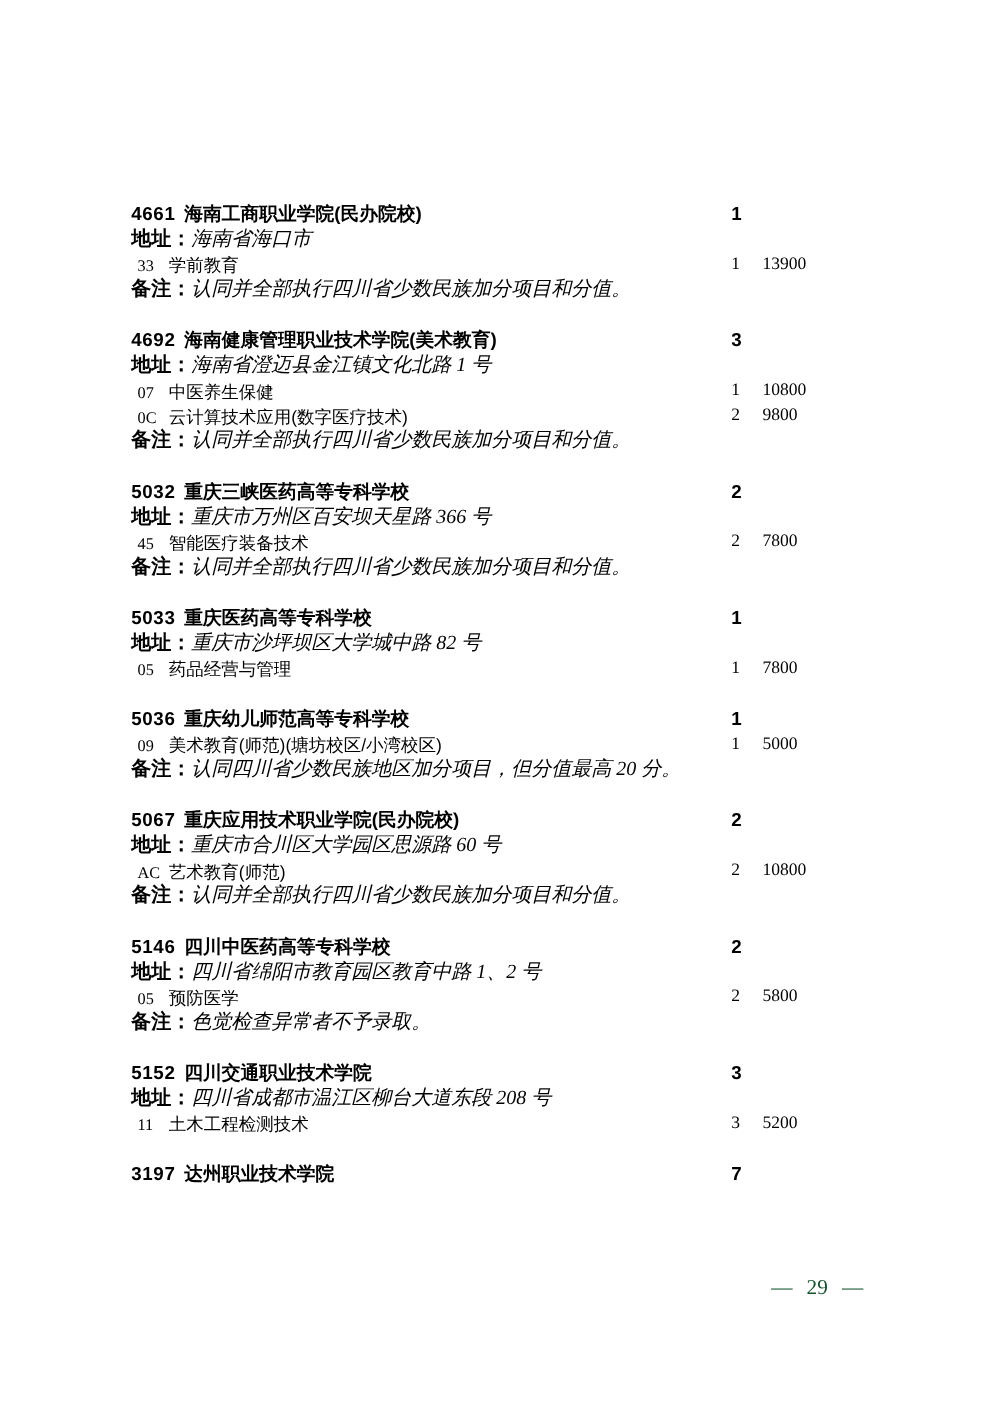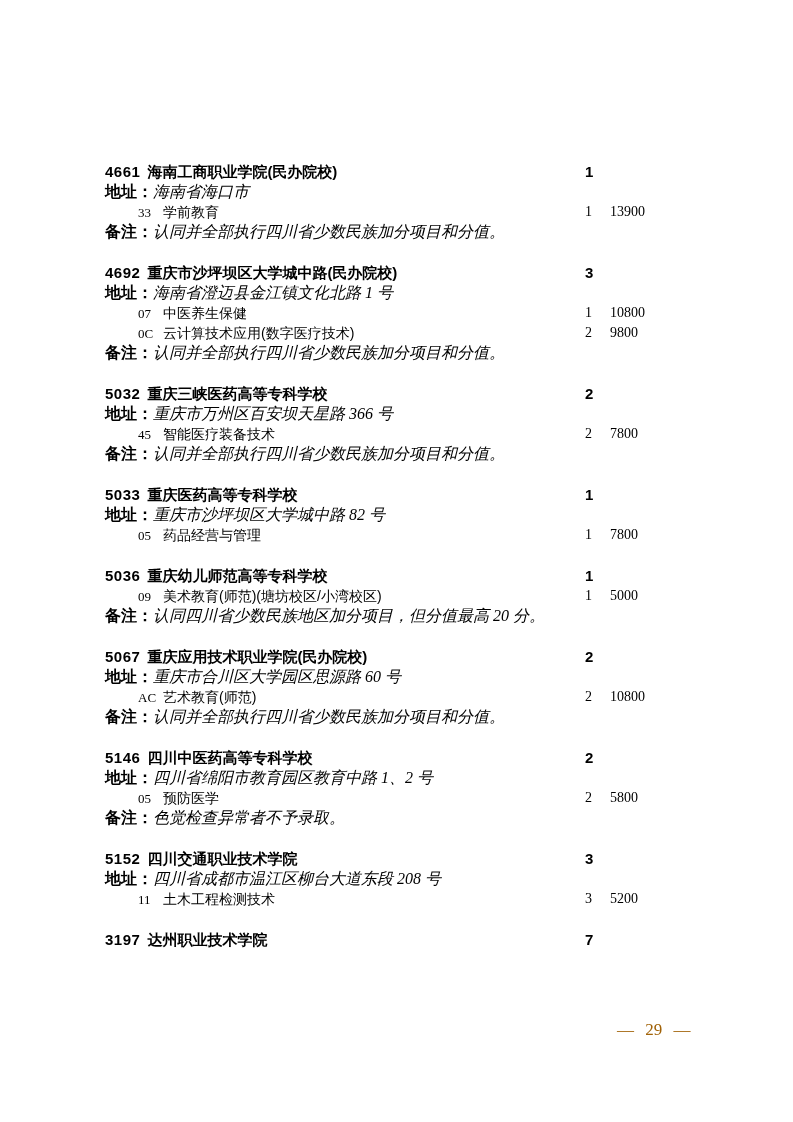--- a/index.html
+++ b/index.html
@@ -50,36 +50,35 @@
     font-style: italic;
     font-size: 16px;
   }
   .major { font-size: 14px; padding-left: 5px; }
   .major .mcode {
     font-family: "Liberation Serif", serif;
     font-size: 13px;
     display: inline-block;
     min-width: 18px;
     margin-right: 7px;
-    margin-left: 28px;
   }
   .num {
     font-family: "Liberation Serif", serif;
     font-size: 14px;
   }
   .col-count { position: absolute; left: 480px; top: 0; }
   .col-fee   { position: absolute; left: 505px; top: 0; }
   .footer {
     position: absolute;
     left: 617px;
     top: 1020px;
     font-family: "Liberation Serif", serif;
     font-size: 17px;
     word-spacing: 7px;
-    color: #a16207;
+    color: #14532d;
   }
 </style>
 </head>
 <body>
 
 <div class="content" id="schools">
   <section class="school">
     <div class="row head">
       <span class="code">4661</span><span class="name">海南工商职业学院(民办院校)</span>
       <span class="total">1</span>
@@ -93,21 +92,21 @@
     <span class="num col-count">1</span>
     <span class="num col-fee">13900</span>
   </div>
 <div class="row remark">
       <span class="label">备注：</span><span class="kai">认同并全部执行四川省少数民族加分项目和分值。</span>
     </div>
   </section>
 
   <section class="school">
     <div class="row head">
-      <span class="code">4692</span><span class="name">重庆市沙坪坝区大学城中路(民办院校)</span>
+      <span class="code">4692</span><span class="name">海南健康管理职业技术学院(美术教育)</span>
       <span class="total">3</span>
     </div>
     <div class="row addr">
       <span class="label">地址：</span><span class="kai">海南省澄迈县金江镇文化北路 1 号</span>
     </div>
 
   <div class="row major">
     <span class="mcode">07</span><span class="mname">中医养生保健</span>
     <span class="num col-count">1</span>
     <span class="num col-fee">10800</span>

